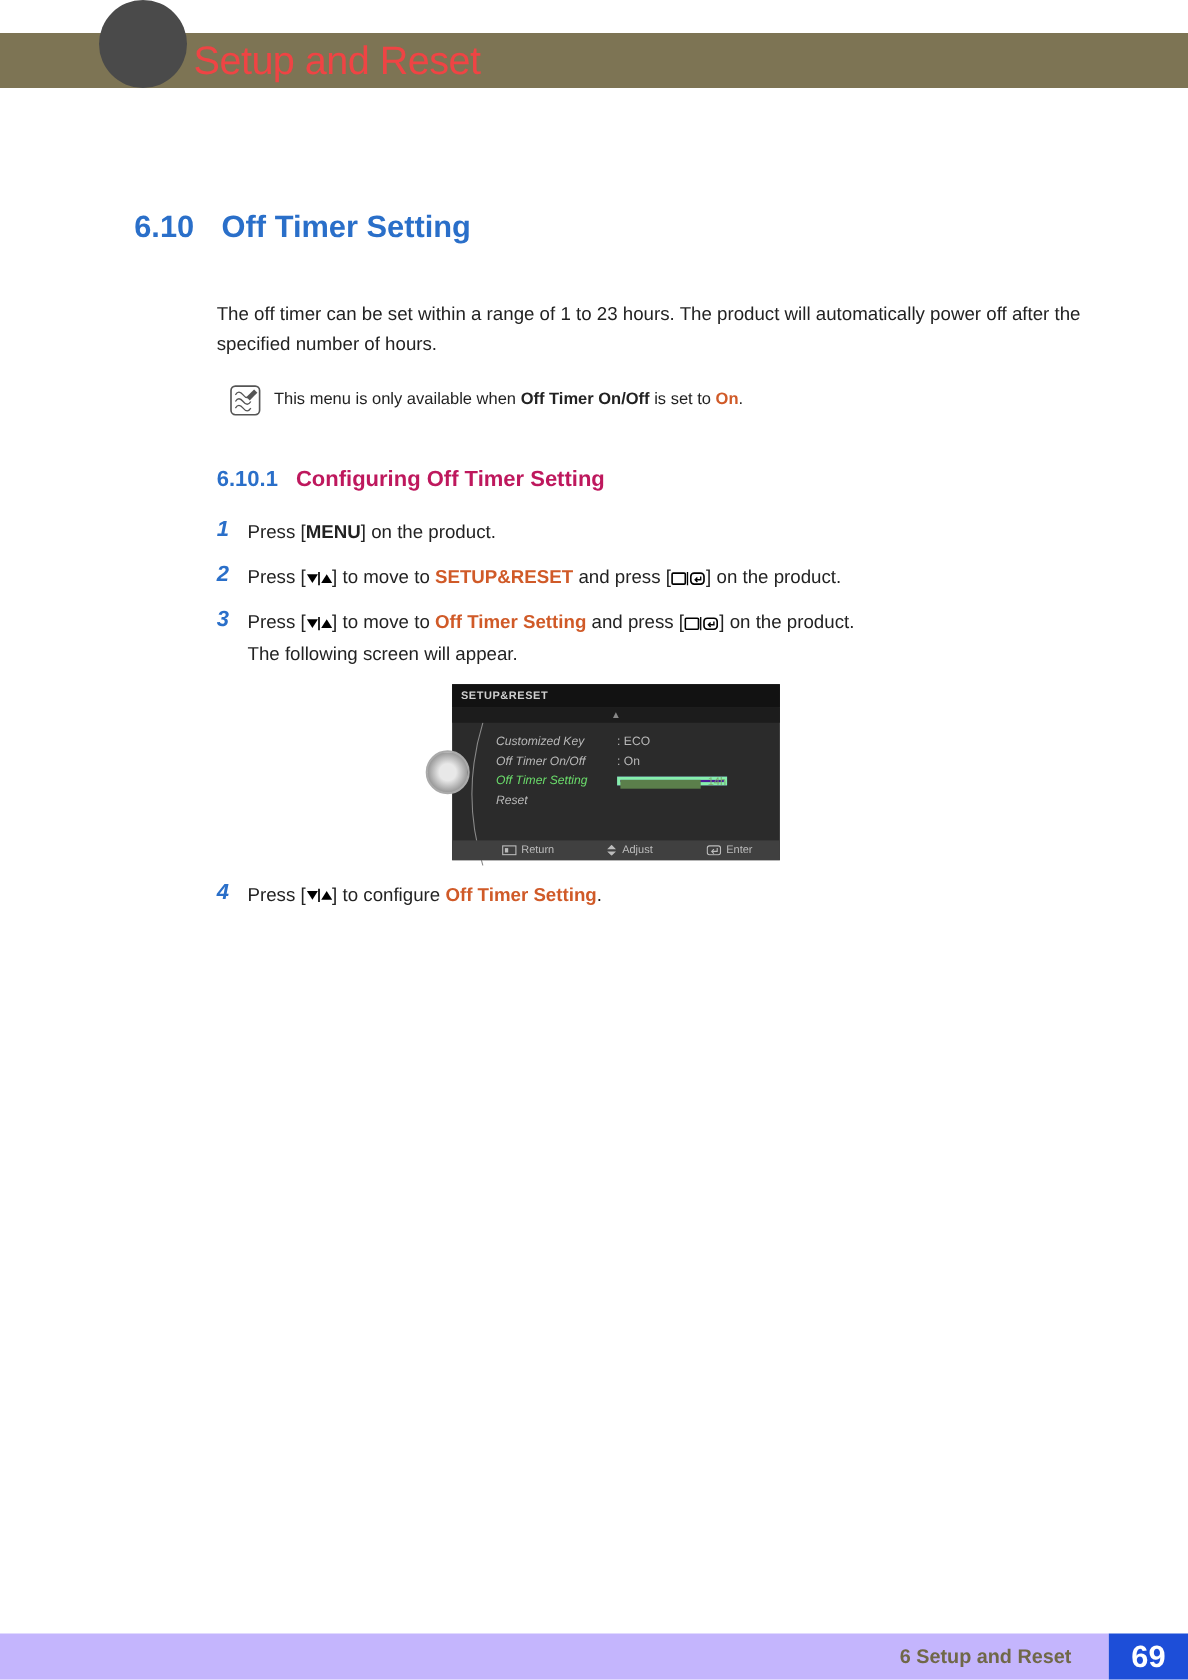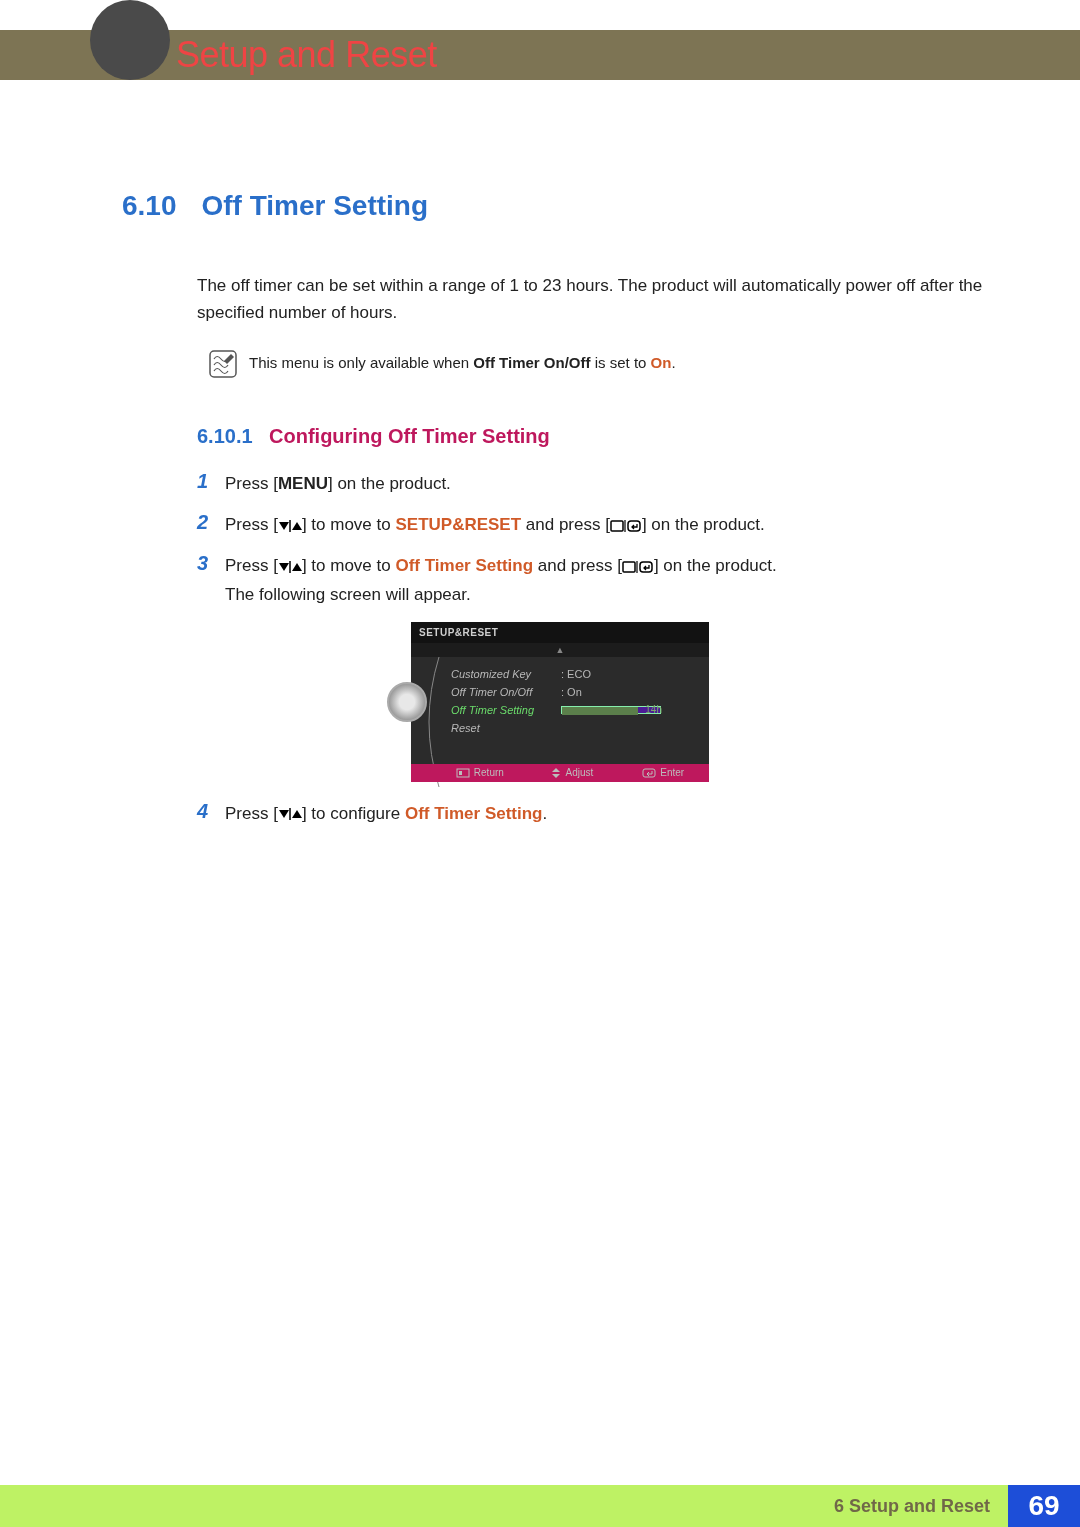--- a/index.html
+++ b/index.html
@@ -39,29 +39,29 @@
   .dial { width: 40px; height: 40px; border-radius: 50%; background: radial-gradient(circle, #e8e8e8 30%, #888 80%); border: 2px solid #aaa; margin-right: -16px; position: relative; z-index: 2; }
   .osd { width: 298px; background: #2b2b2b; font-family: Arial, sans-serif; font-size: 11px; color: #b8b8b8; position: relative; }
   .osd-title { background: #121212; color: #cfcfcf; padding: 5px 8px; font-size: 10px; font-weight: bold; letter-spacing: 0.5px; }
   .osd-arrowbar { height: 14px; background: #1c1c1c; color: #888; text-align: center; font-size: 9px; line-height: 14px; }
   .osd-body { position: relative; padding: 8px 8px 45px 40px; min-height: 115px; }
   .osd-curve { position: absolute; left: 6px; top: 0; bottom: 0; width: 30px; }
   .osd-row { display: flex; height: 18px; line-height: 18px; }
   .osd-label { width: 110px; font-style: italic; }
   .osd-val { color: #b8b8b8; }
   .osd-row.sel .osd-label { color: #6bdc6b; }
-  .osd-slider { width: 100px; height: 8px; background: #4c1d95; border: 1px solid #86efac; margin-top: 5px; display: inline-block; position: relative; }
+  .osd-slider { width: 100px; height: 8px; background: #4c1d95; border: 3px solid #86efac; margin-top: 5px; display: inline-block; position: relative; }
   .osd-slider-fill { height: 8px; background: #5b7f4b; width: 78%; position: absolute; left: 0; top: 0; }
   .osd-slider-txt { position: absolute; right: -2px; top: -6px; font-size: 10px; color: #7aa86a; }
-  .osd-footer { position: absolute; bottom: 0; left: 0; right: 0; height: 18px; background: #be185d; display: flex; font-size: 10px; color: #bcbcbc; padding-left: 23px; }
+  .osd-footer { position: absolute; bottom: 0; left: 0; right: 0; height: 18px; background: #404040; display: flex; font-size: 10px; color: #bcbcbc; padding-left: 23px; }
   .osd-foot-item { display: flex; align-items: center; gap: 4px; padding: 0 10px; flex: 1; justify-content: center; }
 
   
   .footer { position: absolute; bottom: 0; left: 0; right: 0; height: 42px; display: flex; }
-  .footer-tan { flex: 1; background: #bef264; display: flex; align-items: center; justify-content: flex-end; padding-right: 18px; color: #706848; font-size: 18px; font-weight: bold; }
+  .footer-tan { flex: 1; background: #c4b5fd; display: flex; align-items: center; justify-content: flex-end; padding-right: 34px; color: #706848; font-size: 18px; font-weight: bold; }
   .footer-dark { width: 72px; background: #1d4ed8; display: flex; align-items: center; justify-content: center; color: #fff; font-size: 28px; font-weight: bold; }
 </style>
 </head>
 <body>
 
 <div class="page">
 
   <div class="header-bar"></div>
   <div class="header-circle"></div>
   <div class="chapter-title">Setup and Reset</div>

